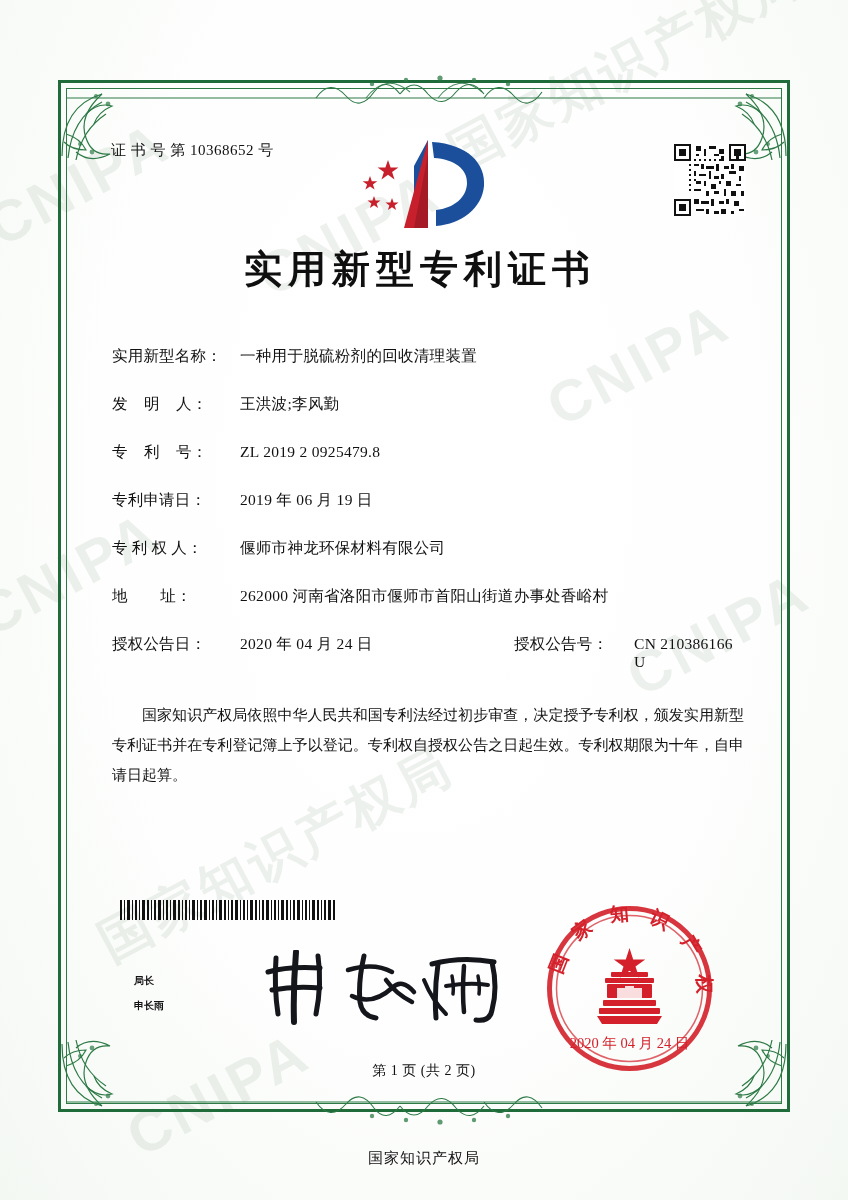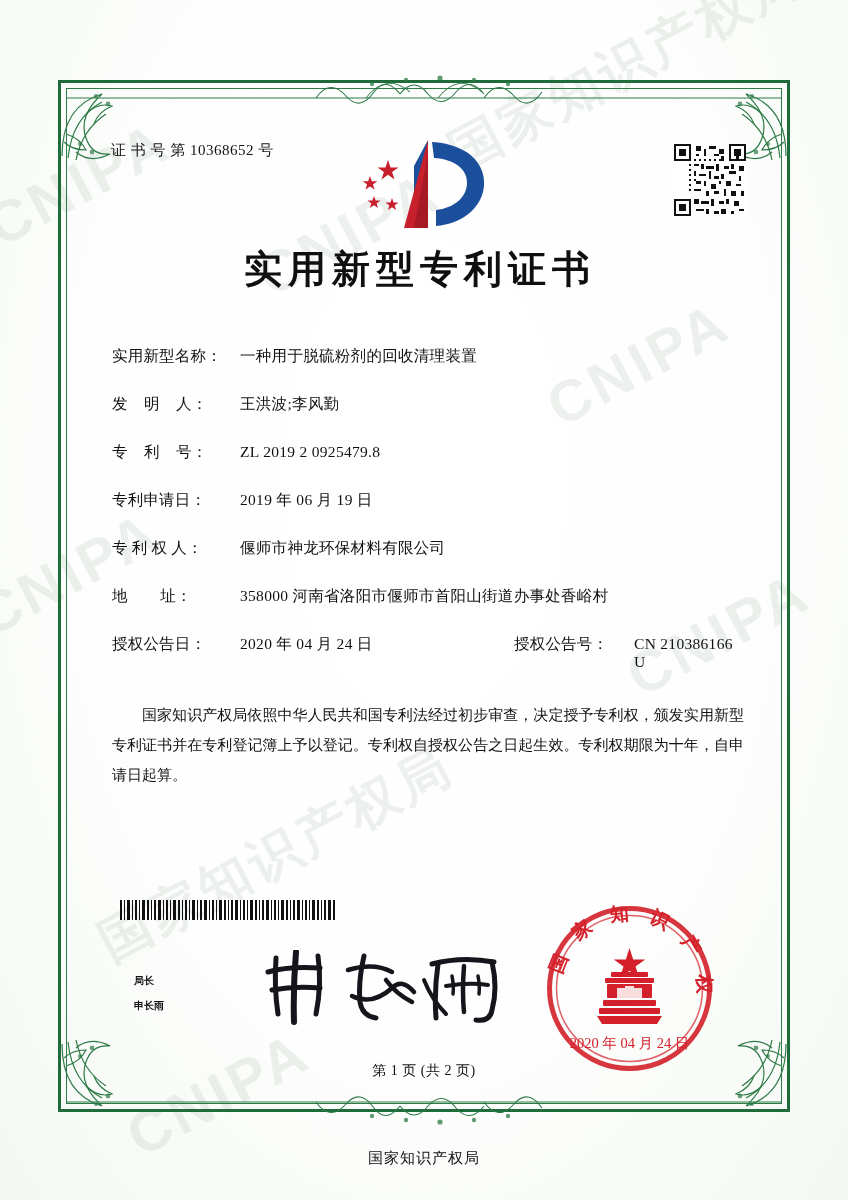--- a/index.html
+++ b/index.html
@@ -494,21 +494,21 @@
       <div class="field-row">
         <div class="field-label">专利申请日：</div>
         <div class="field-value">2019 年 06 月 19 日</div>
       </div>
       <div class="field-row">
         <div class="field-label">专 利 权 人：</div>
         <div class="field-value">偃师市神龙环保材料有限公司</div>
       </div>
       <div class="field-row">
         <div class="field-label">地        址：</div>
-        <div class="field-value">358000 河南省洛阳市偃师市首阳山街道办事处香峪村</div>
+        <div class="field-value">262000 河南省洛阳市偃师市首阳山街道办事处香峪村</div>
       </div>
       <div class="field-row two-col">
         <div class="field-label">授权公告日：</div>
         <div class="field-value">2020 年 04 月 24 日</div>
         <div class="field-label2">授权公告号：</div>
         <div class="field-value2">CN 210386166 U</div>
       </div>
     </div>
 
     <div class="paragraphs">

